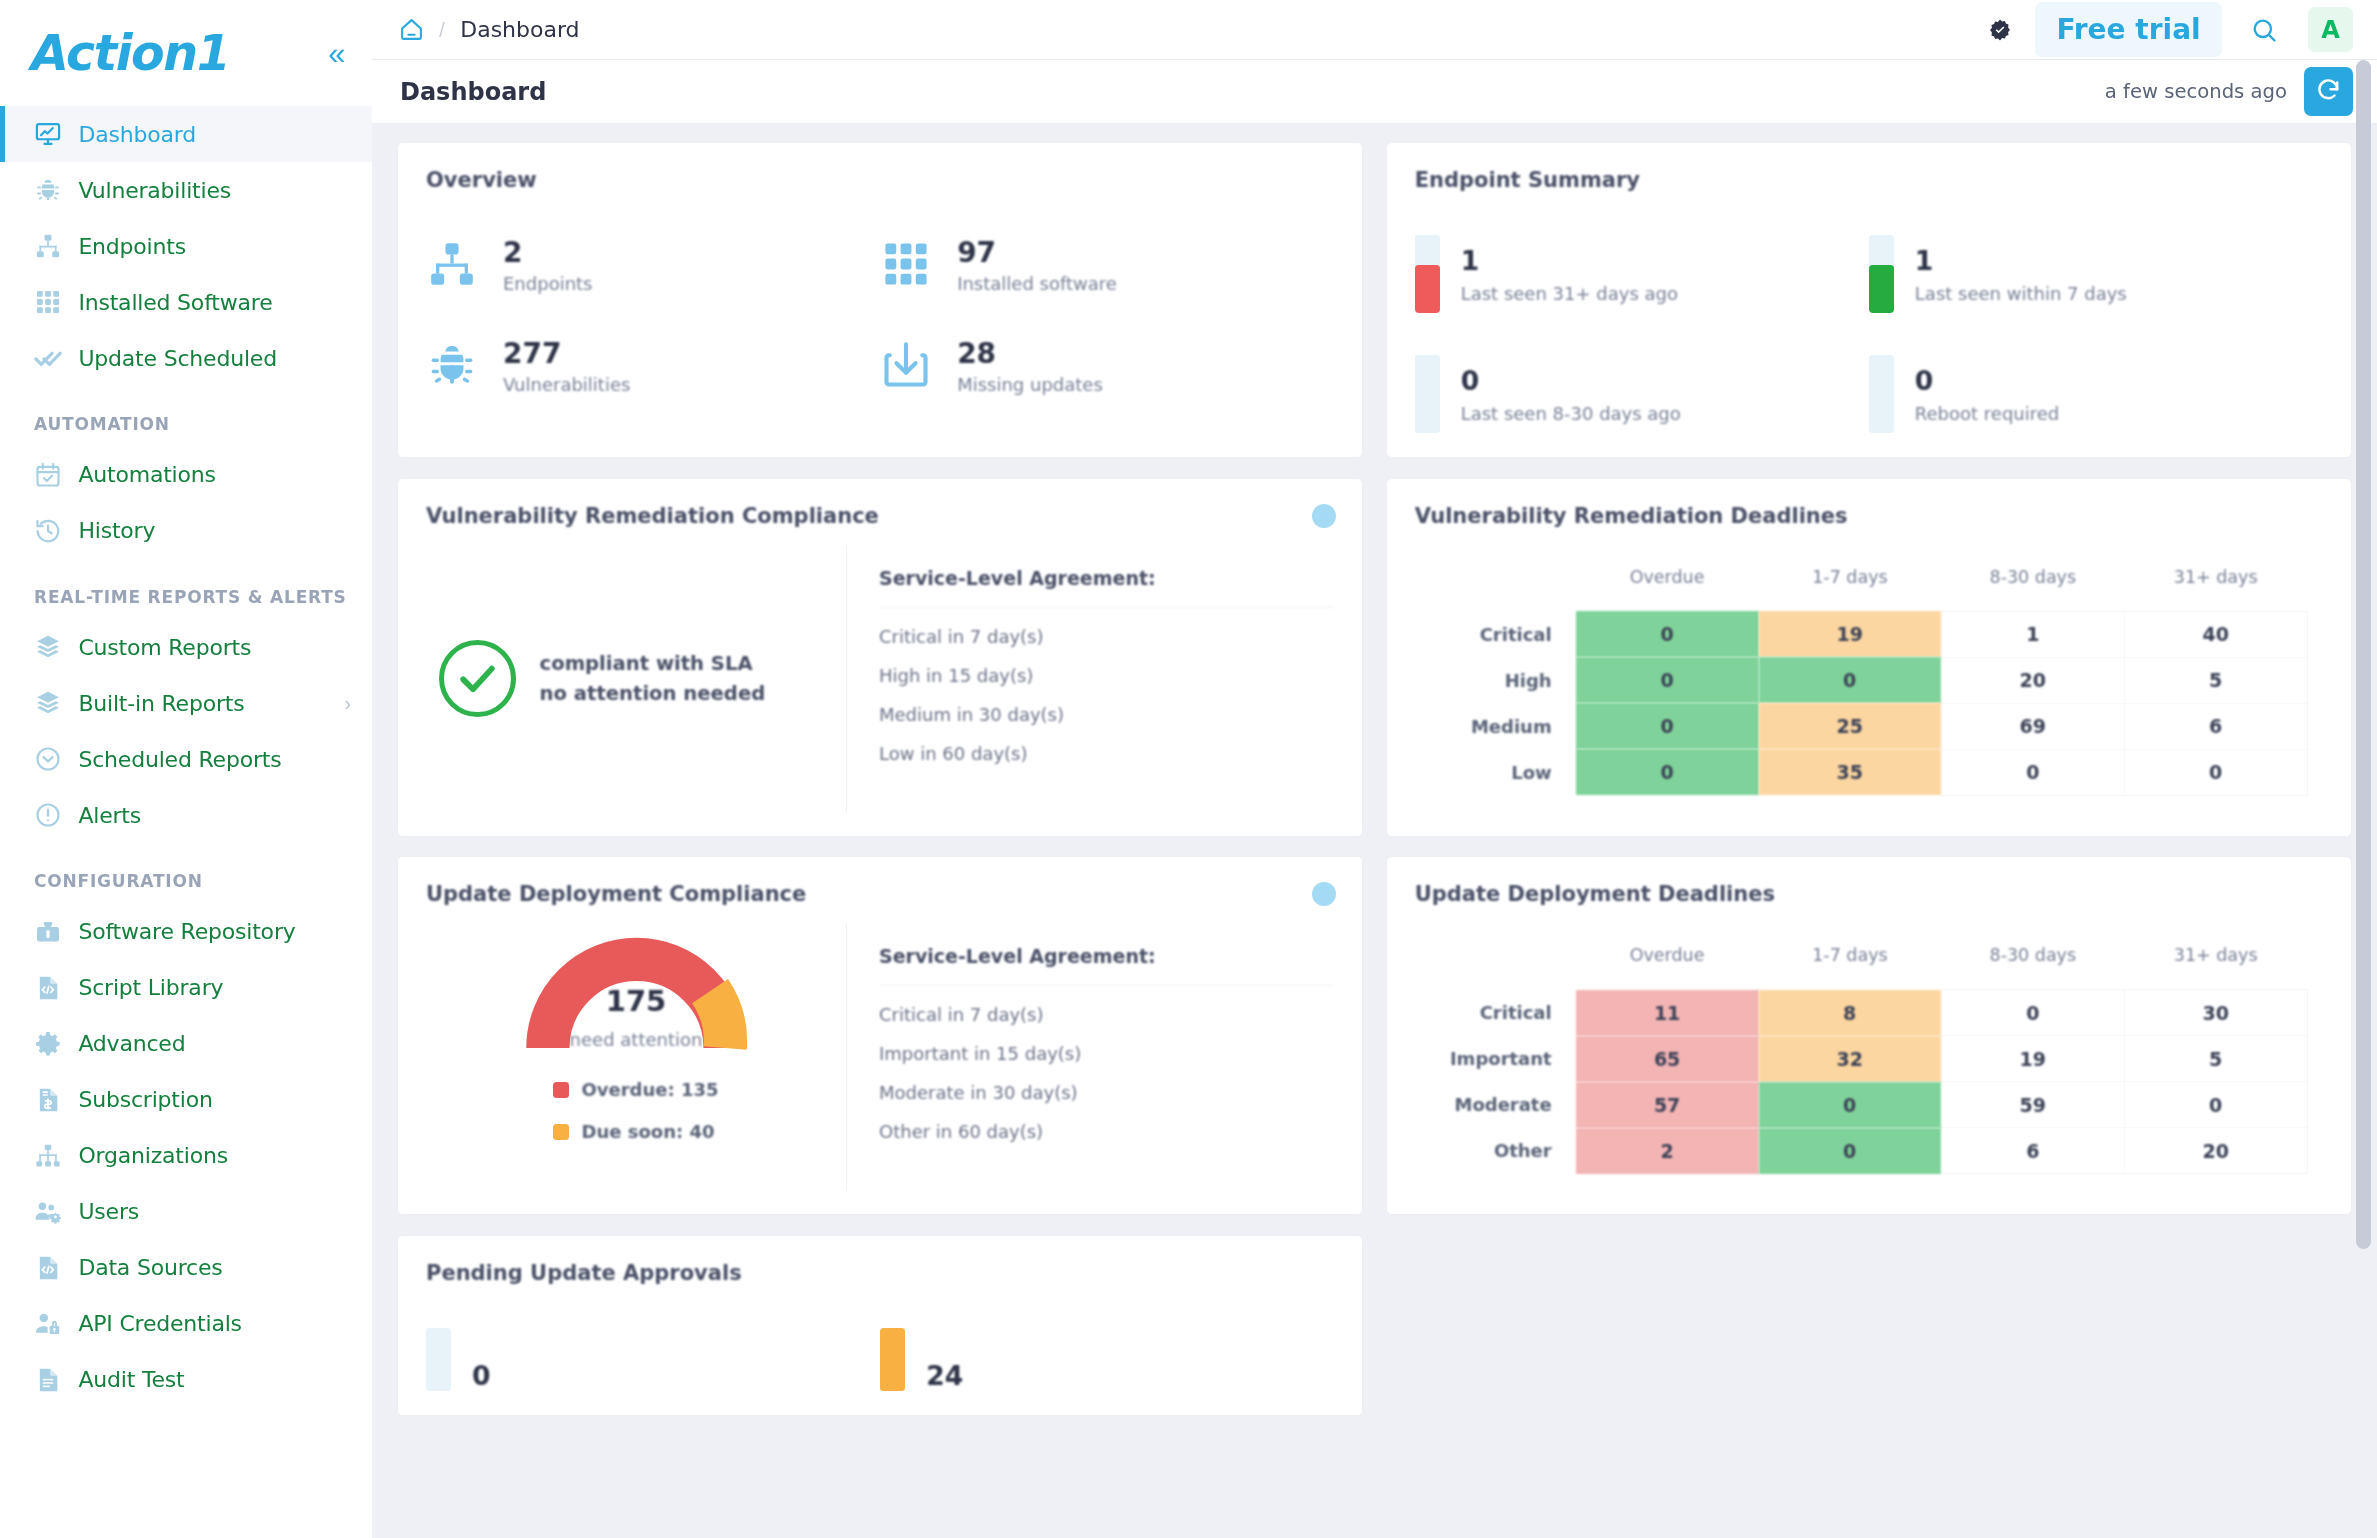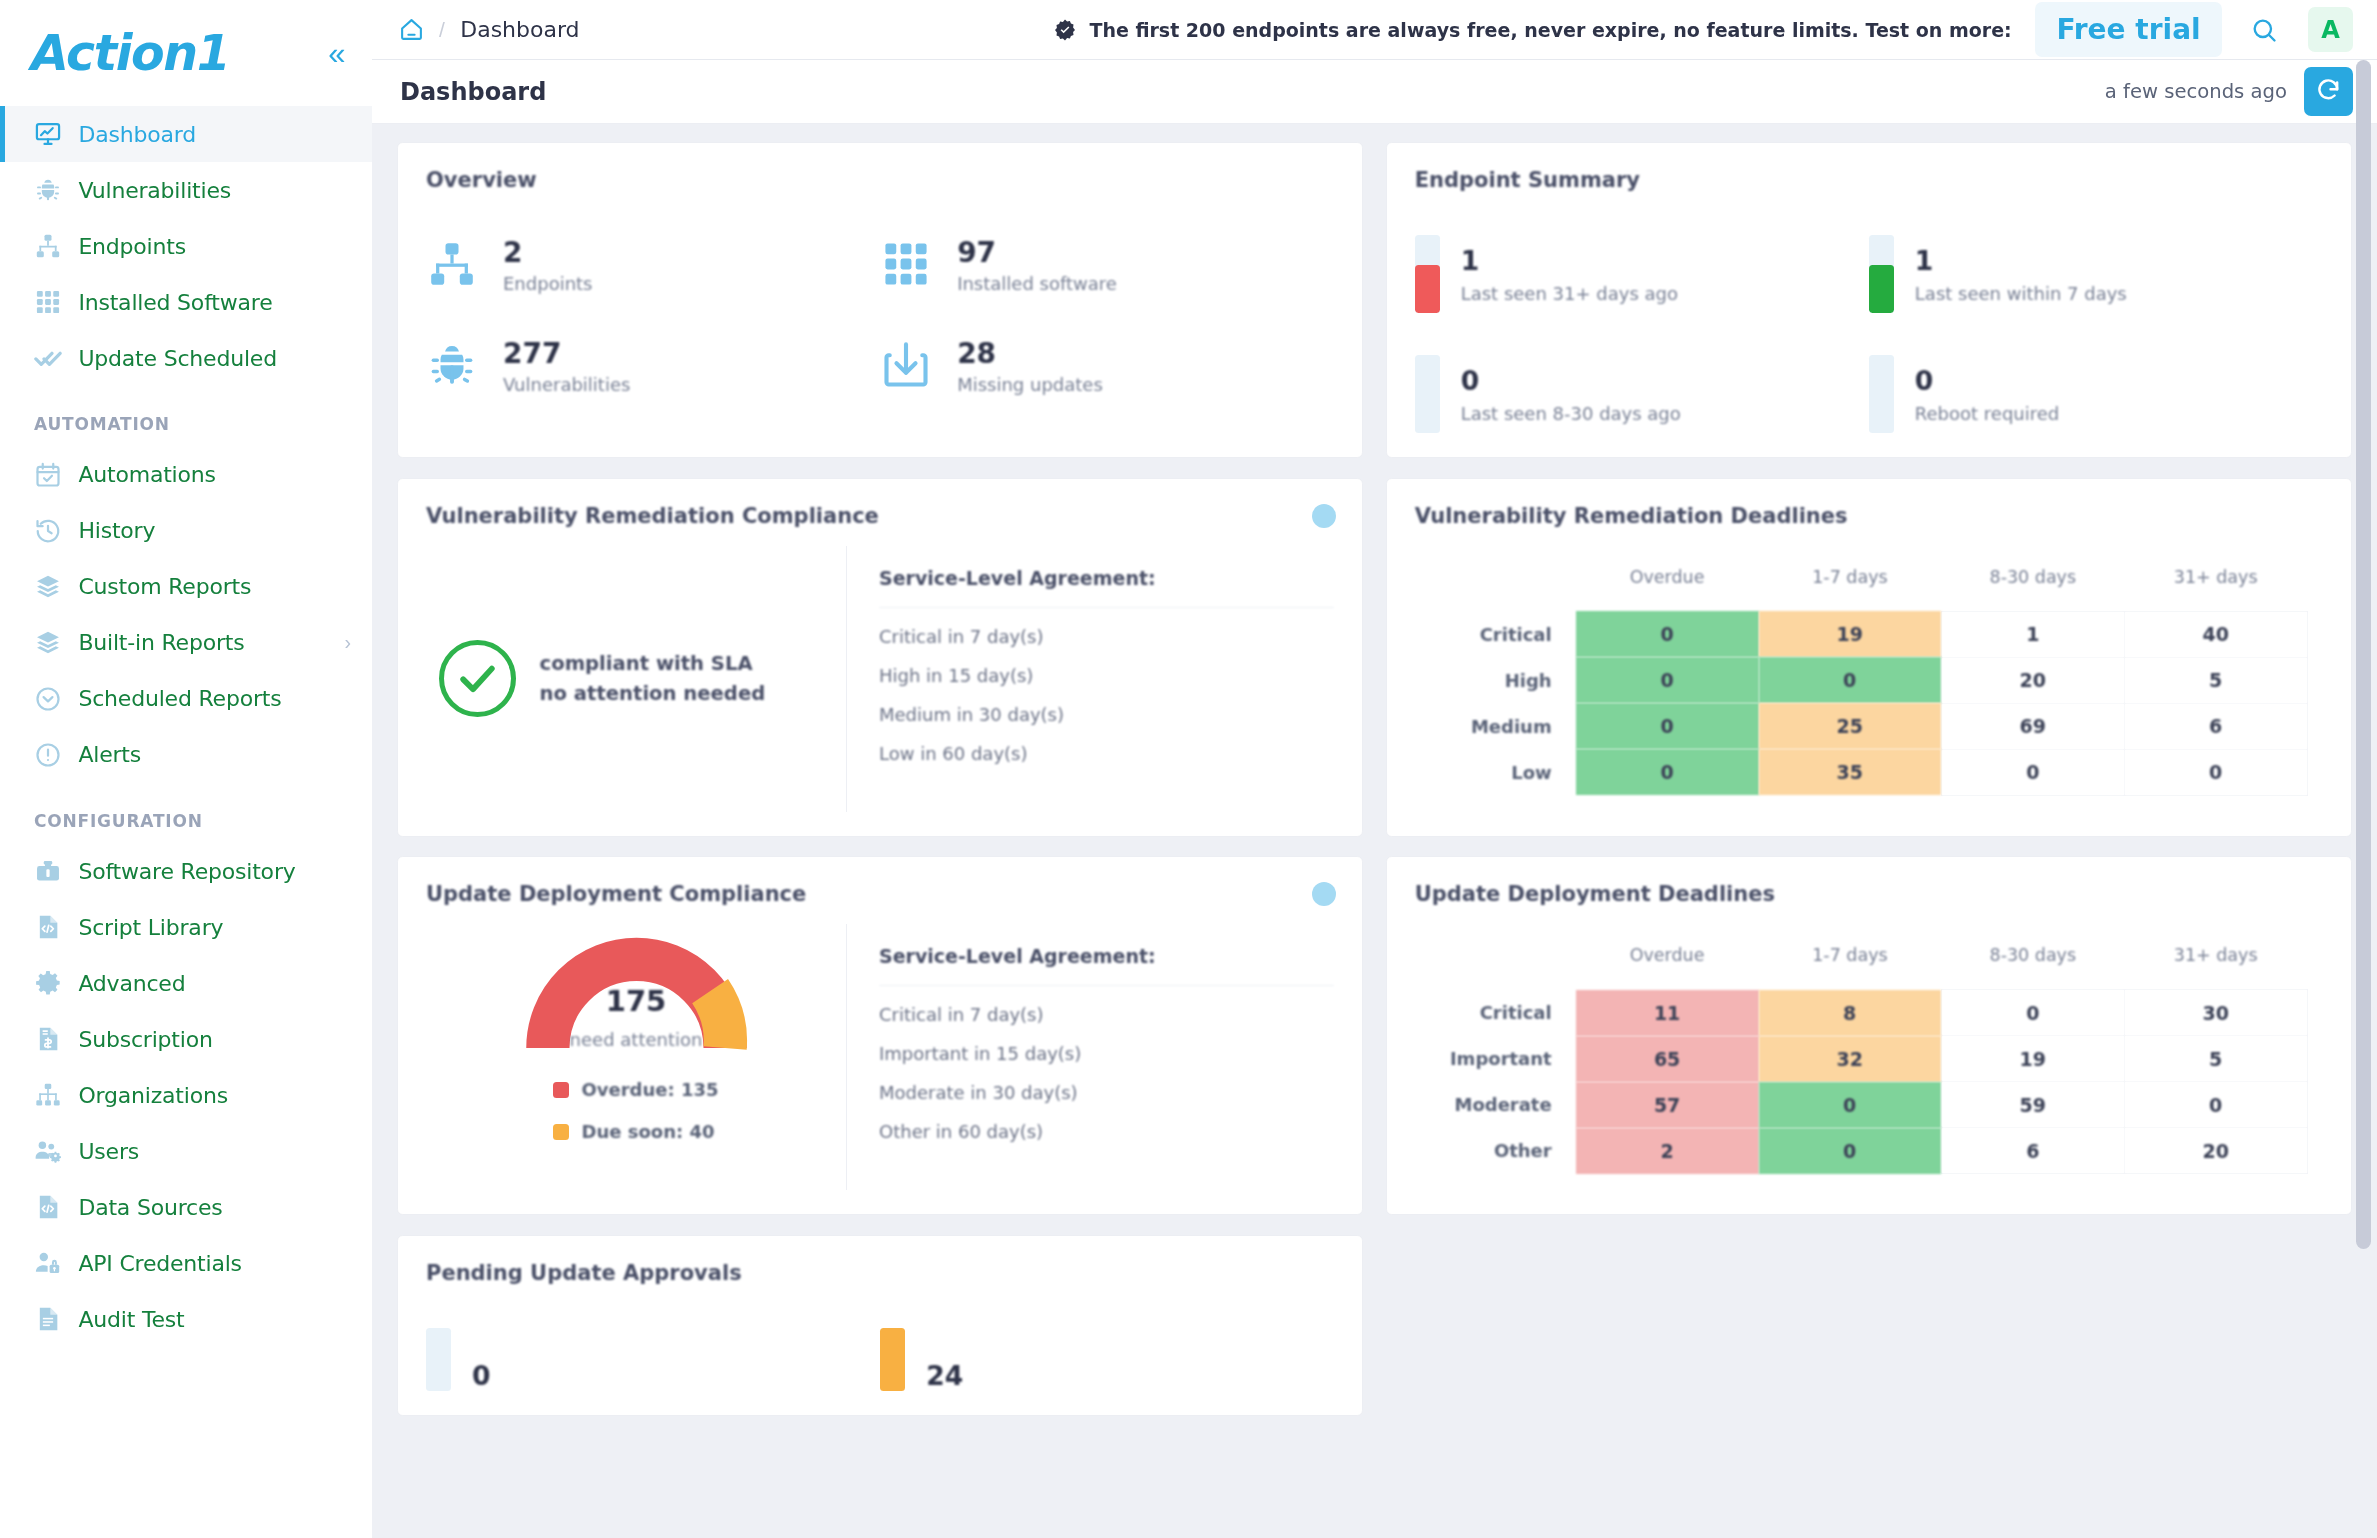--- a/index.html
+++ b/index.html
@@ -410,20 +410,21 @@
         <div class="nav-item">
           <span class="nav-ico">
             <svg viewBox="0 0 24 24" fill="none" stroke="currentColor" stroke-width="1.9" stroke-linecap="round" stroke-linejoin="round">
               <path d="M3.2 12a8.8 8.8 0 1 0 2.6-6.2"></path>
               <path d="M3 3.5v4.4h4.4"></path>
               <path d="M12 7.6V12l3.1 1.9"></path>
             </svg>
           </span>
           <span class="nav-label">History</span>
         </div>
+        <div class="nav-section">REAL-TIME REPORTS &amp; ALERTS</div>
         <div class="nav-item">
           <span class="nav-ico">
             <svg viewBox="0 0 24 24" fill="currentColor">
               <path d="M12 2.4l9.4 4.6L12 11.6 2.6 7z"></path>
               <path d="M2.6 11.7l2.7-1.3L12 13.8l6.7-3.4 2.7 1.3L12 16.3z"></path>
               <path d="M2.6 16.1l2.7-1.3L12 18.2l6.7-3.4 2.7 1.3L12 20.7z"></path>
             </svg>
           </span>
           <span class="nav-label">Custom Reports</span>
         </div>
@@ -583,21 +584,20 @@
       <span class="crumb-sep">/</span>
       <span class="crumb-text">Dashboard</span>
 
       <div class="promo">
         <span class="promo-badge">
           <svg viewBox="0 0 24 24" fill="currentColor">
             <path d="M12 1.5l2.1 1.9 2.8-.4 1 2.6 2.6 1-.4 2.8L22 12l-1.9 2.1.4 2.8-2.6 1-1 2.6-2.8-.4L12 22.5l-2.1-1.9-2.8.4-1-2.6-2.6-1 .4-2.8L2 12l1.9-2.1-.4-2.8 2.6-1 1-2.6 2.8.4z"></path>
             <path d="M10.6 15.3l-3-3 1.1-1.1 1.9 1.9 4.7-4.7 1.1 1.1z" fill="#fff"></path>
           </svg>
         </span>
-        <span class="promo-text">The first 200 endpoints are always free, never expire, no feature limits. Test on more:</span>
         <button class="free-trial">Free trial</button>
         <span class="search-btn">
           <svg viewBox="0 0 24 24" fill="none" stroke="currentColor" stroke-width="2" stroke-linecap="round">
             <circle cx="11" cy="11" r="7"></circle>
               <path d="M16.5 16.5L21 21"></path>
           </svg>
         </span>
         <span class="avatar">A</span>
       </div>
     </header>

